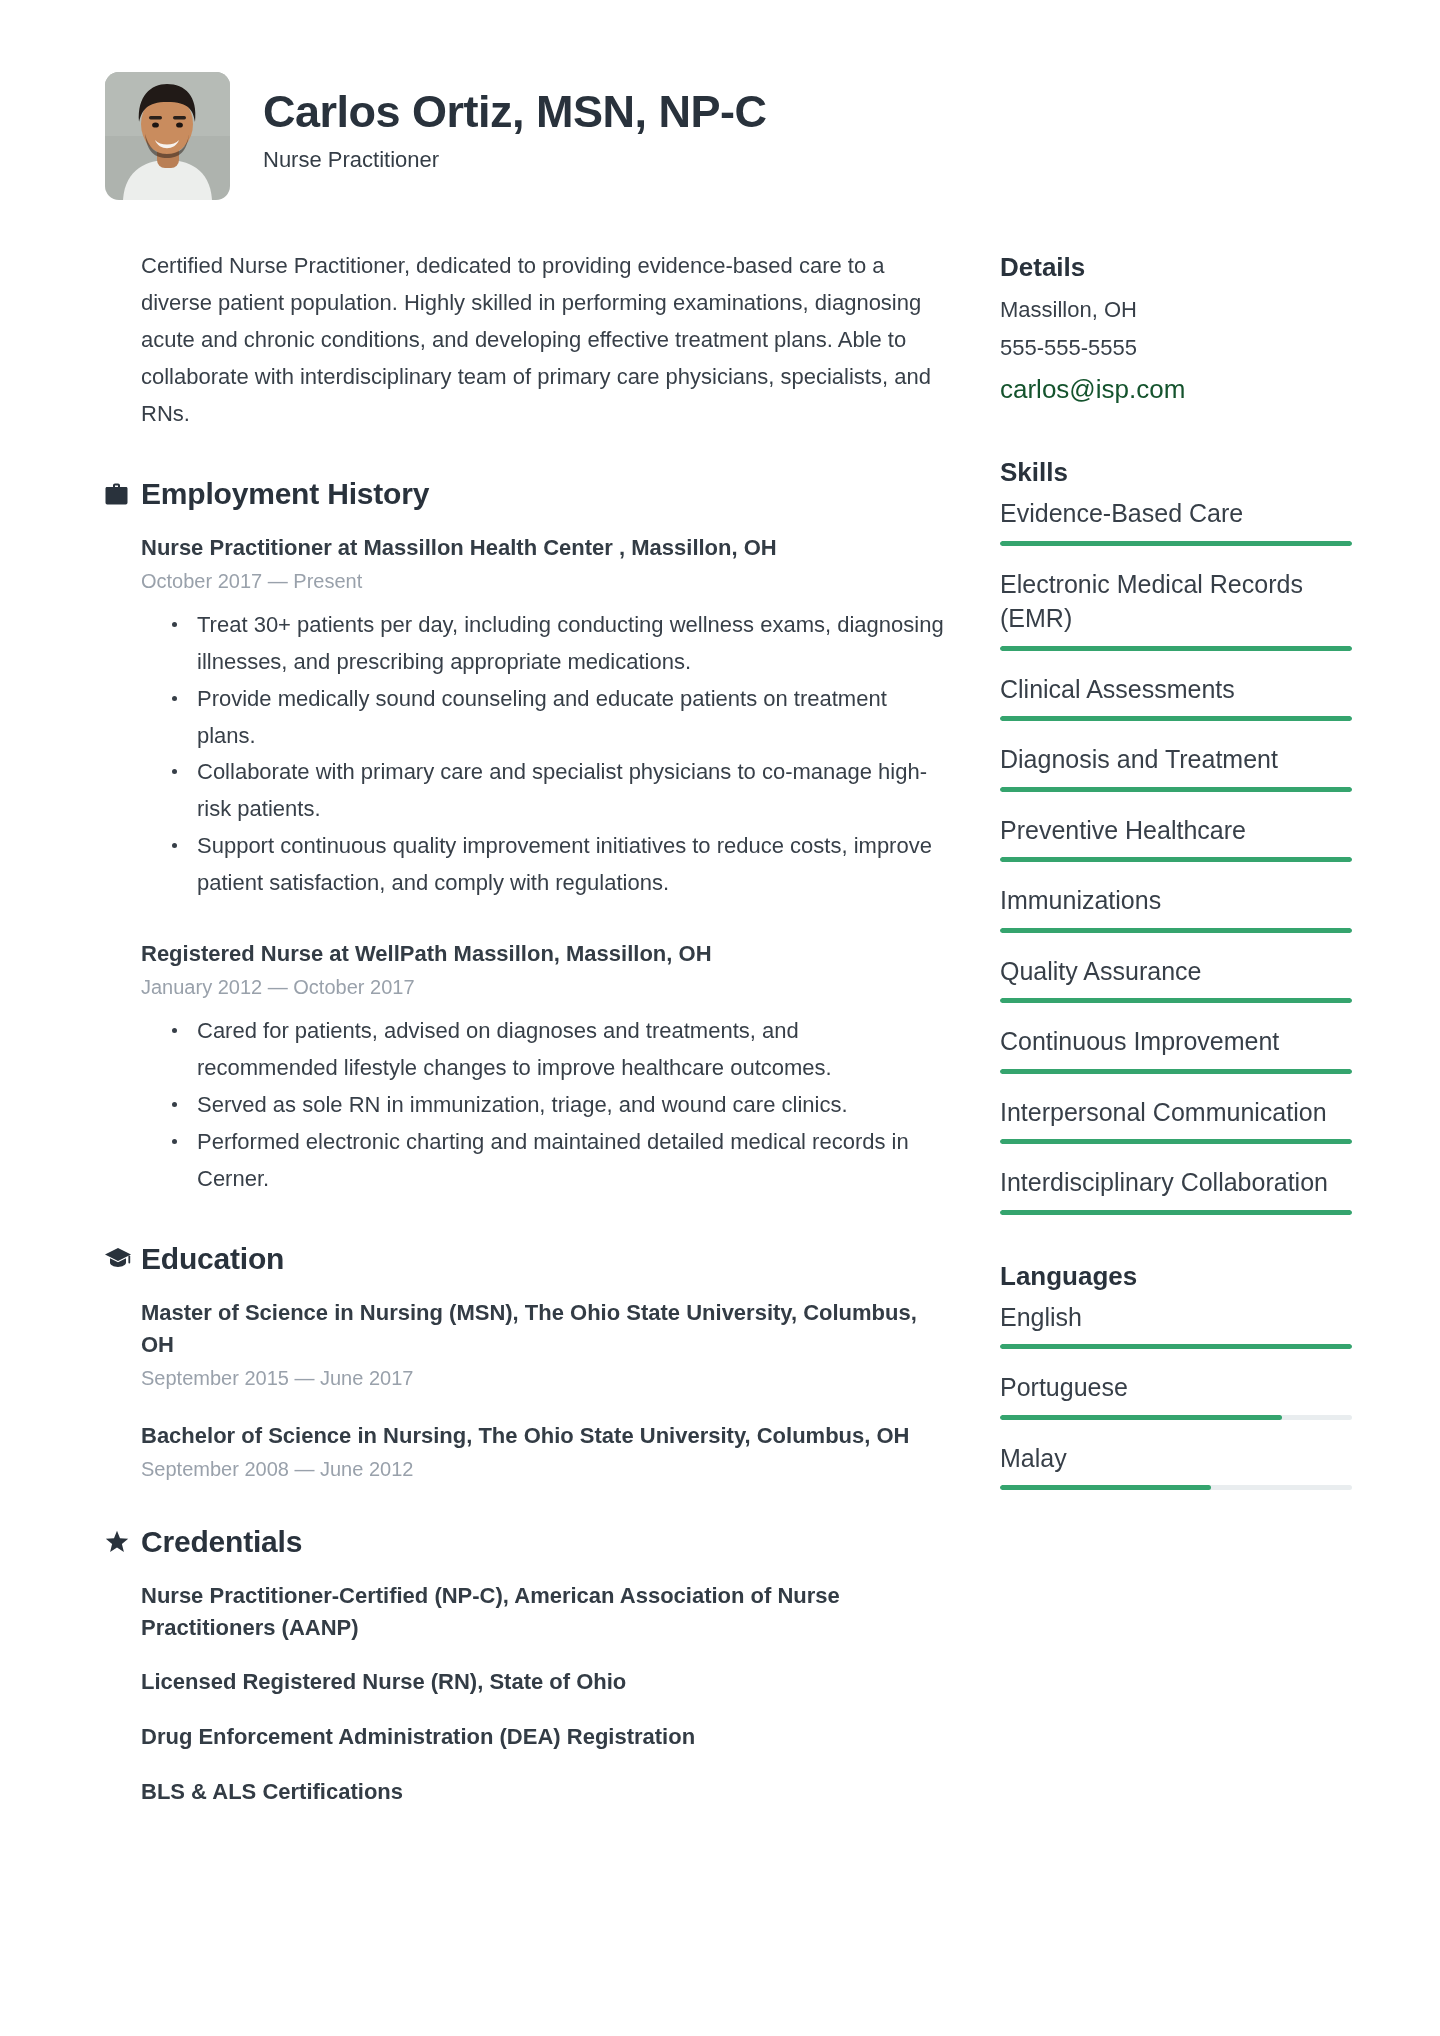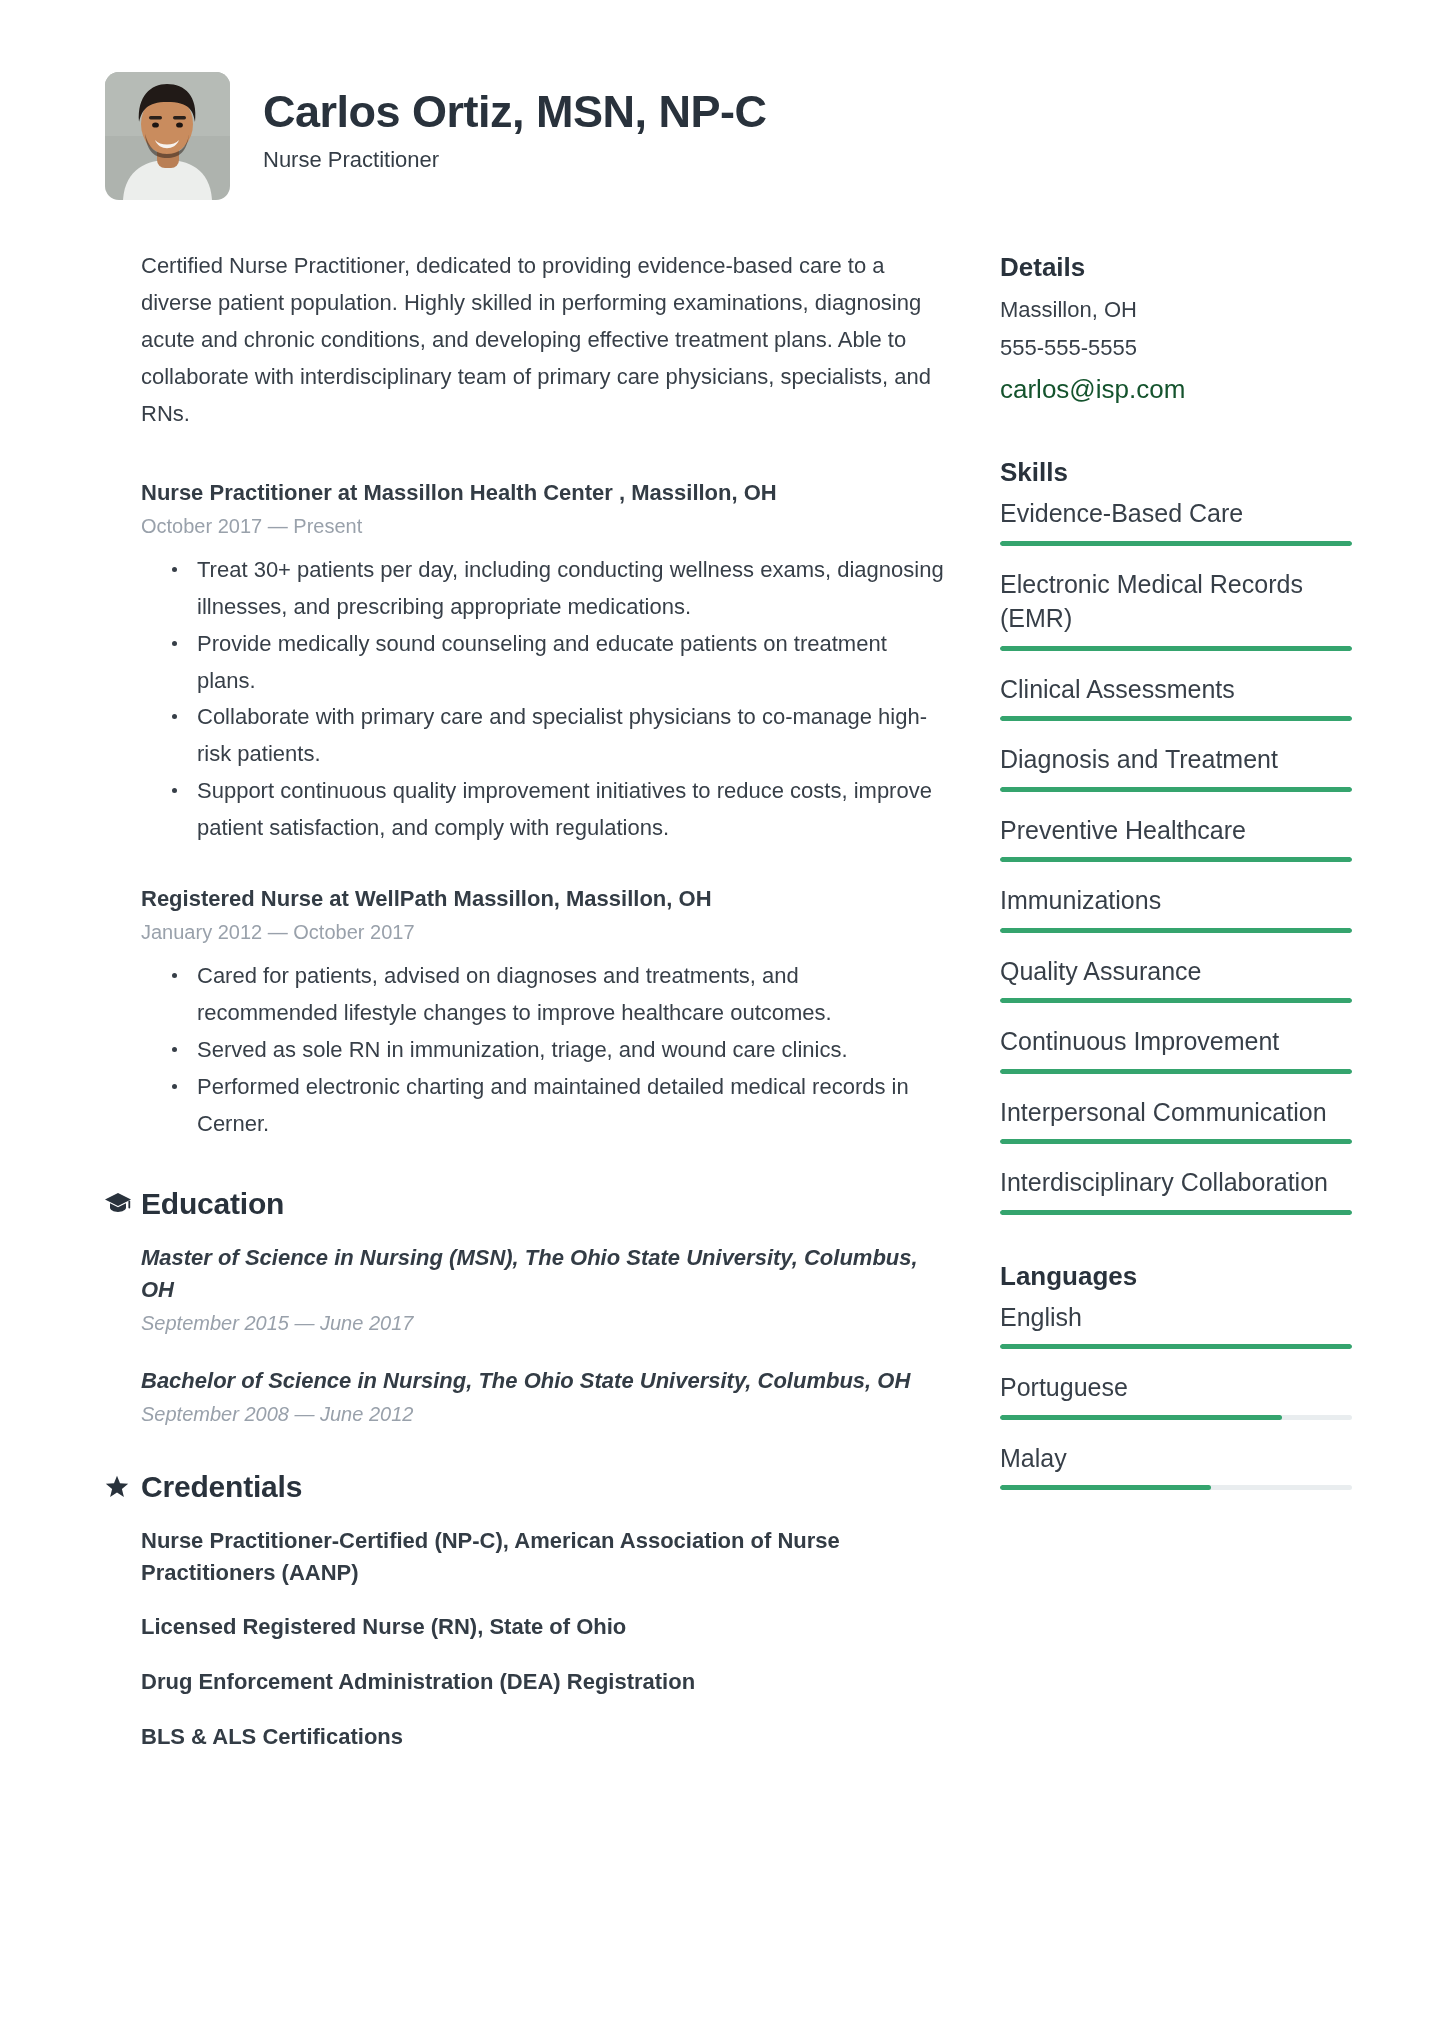--- a/index.html
+++ b/index.html
@@ -111,21 +111,21 @@
   ul.bullets li::before {
     content: "";
     position: absolute;
     left: 31px;
     top: 15px;
     width: 5px;
     height: 5px;
     border-radius: 50%;
     background: #373f48;
   }
-  .edu-entry { margin-bottom: 30px; font-style: italic; }
+  .edu-entry { margin-bottom: 30px; }
   .credential { margin-bottom: 23px; }
   .credential:last-child { margin-bottom: 0; }
 
   
   .side-group { margin-bottom: 46px; }
   .side-heading {
     font-size: 26px;
     font-weight: 700;
     color: #29323c;
     margin-bottom: 8px;
@@ -204,20 +204,28 @@
 
     <div class="left-col">
 
       <div class="section">
         <div class="section-body">
           <p class="profile-text">Certified Nurse Practitioner, dedicated to providing evidence-based care to a diverse patient population. Highly skilled in performing examinations, diagnosing acute and chronic conditions, and developing effective treatment plans. Able to collaborate with interdisciplinary team of primary care physicians, specialists, and RNs.</p>
         </div>
       </div>
 
       <div class="section">
+        <div class="section-heading">
+          <span class="section-icon">
+            <svg width="23" height="22" viewBox="0 0 23 22" fill="none" xmlns="http://www.w3.org/2000/svg">
+              <path d="M8 4 V2.5 C8 1.4 8.9 0.5 10 0.5 H13 C14.1 0.5 15 1.4 15 2.5 V4 H21 C22 4 22.5 4.6 22.5 5.5 V19.5 C22.5 20.6 21.8 21.5 20.7 21.5 H2.3 C1.2 21.5 0.5 20.6 0.5 19.5 V5.5 C0.5 4.6 1 4 2 4 Z M10 4 H13 V2.6 H10 Z" fill="#29323c"></path>
+            </svg>
+          </span>
+          <h2>Employment History</h2>
+        </div>
         <div class="section-body">
 
           <div class="job">
             <div class="job-heading">Nurse Practitioner at Massillon Health Center , Massillon, OH</div>
             <div class="dates">October 2017 — Present</div>
             <ul class="bullets">
               <li>Treat 30+ patients per day, including conducting wellness exams, diagnosing illnesses, and prescribing appropriate medications.</li>
               <li>Provide medically sound counseling and educate patients on treatment plans.</li>
               <li>Collaborate with primary care and specialist physicians to co-manage high-risk patients.</li>
               <li>Support continuous quality improvement initiatives to reduce costs, improve patient satisfaction, and comply with regulations.</li>

